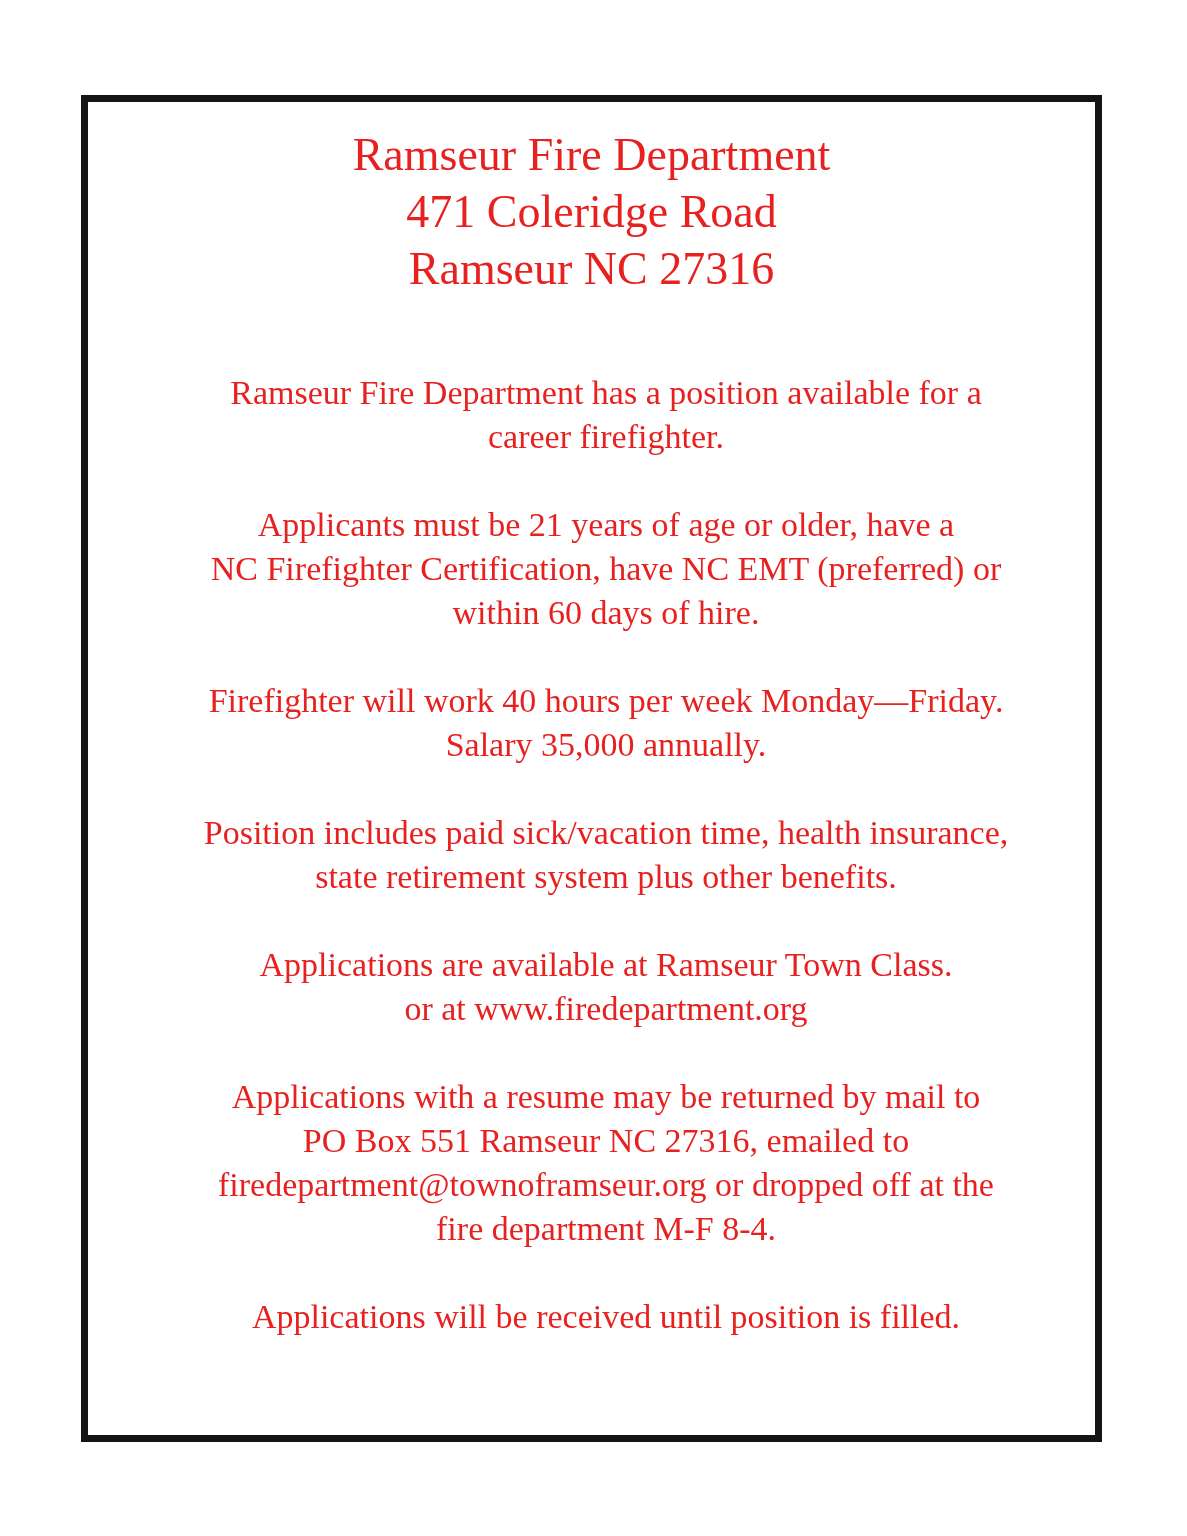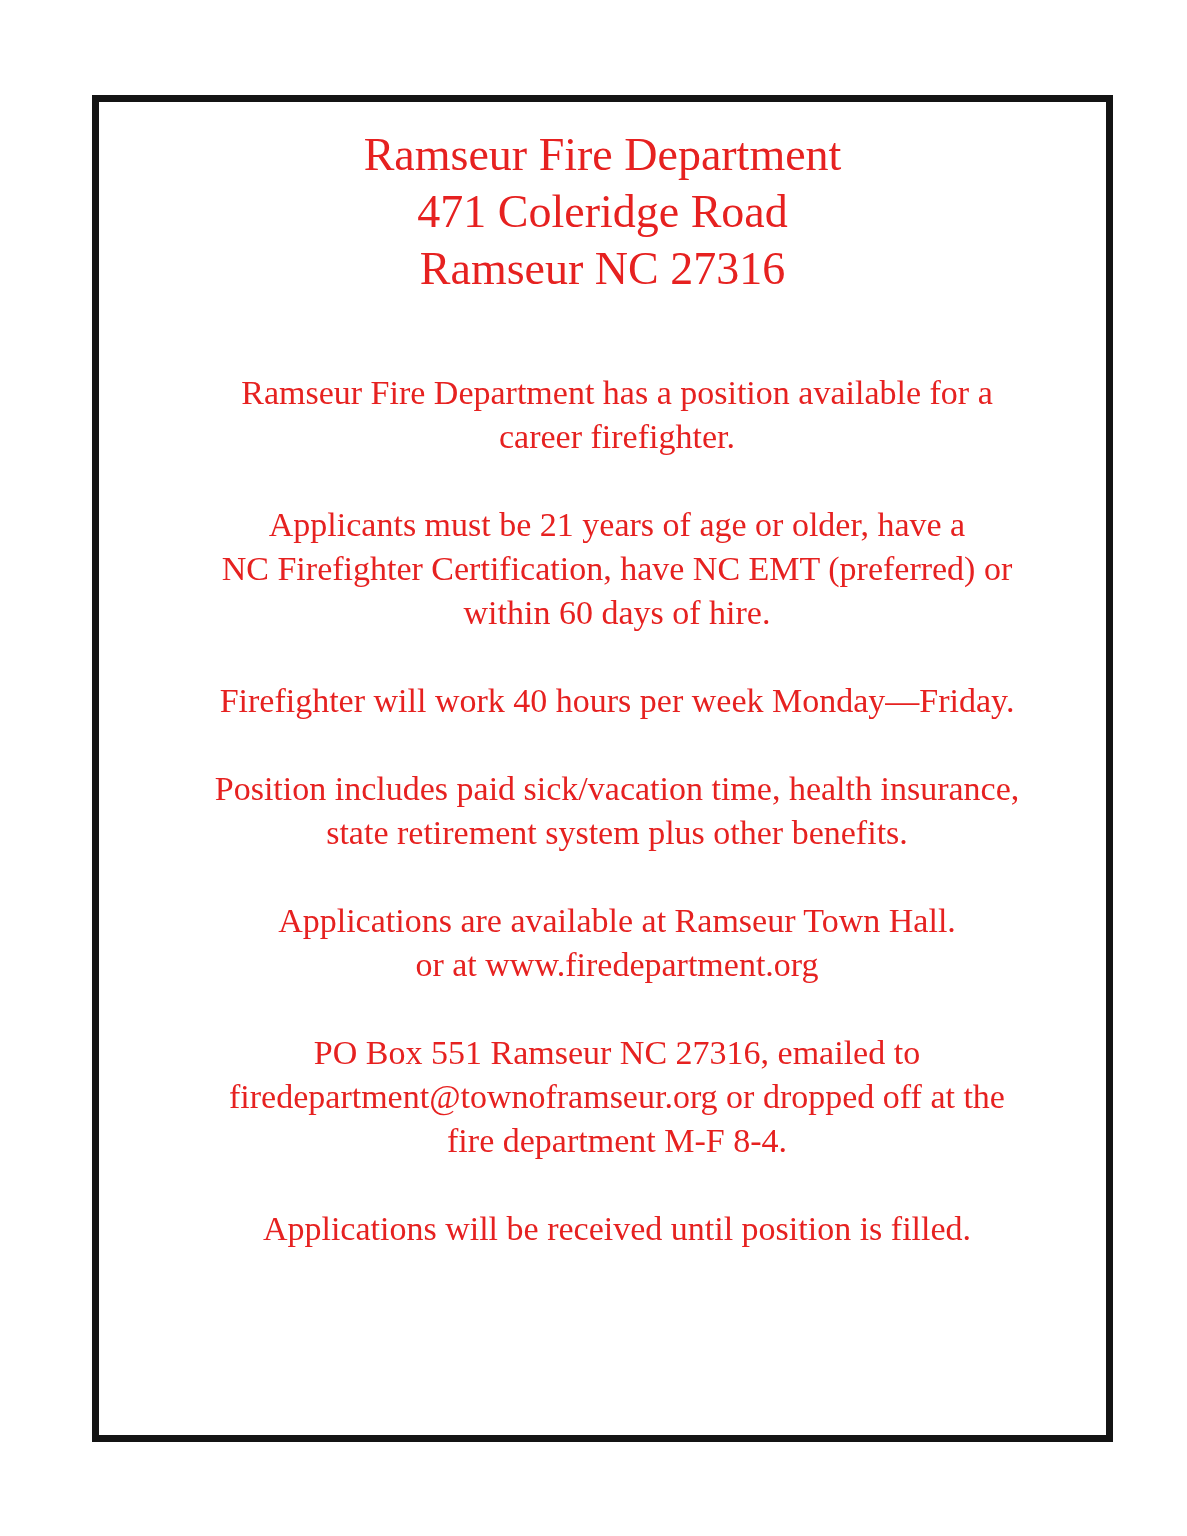--- a/index.html
+++ b/index.html
@@ -7,21 +7,21 @@
   .page {
     position: relative;
     width: 1187px;
     height: 1536px;
     background: #ffffff;
     font-family: "Liberation Serif", "DejaVu Serif", serif;
     overflow: hidden;
   }
   .poster {
     position: absolute;
-    left: 92px;
+    left: 81px;
     top: 95px;
     width: 1021px;
     height: 1347px;
     border: 7px solid #141414;
     background: #ffffff;
     text-align: center;
     color: #e62120;
     padding-top: 24px;
   }
   .title {
@@ -55,33 +55,35 @@
     </div>
 
     <div class="para">
       <div class="line">Applicants must be 21 years of age or older, have a</div>
       <div class="line">NC Firefighter Certification, have NC EMT (preferred) or</div>
       <div class="line">within 60 days of hire.</div>
     </div>
 
     <div class="para">
       <div class="line">Firefighter will work 40 hours per week Monday—Friday.</div>
+      <div class="line">Salary 35,000 annually.</div>
     </div>
 
     <div class="para">
       <div class="line">Position includes paid sick/vacation time, health insurance,</div>
       <div class="line">state retirement system plus other benefits.</div>
     </div>
 
     <div class="para">
-      <div class="line">Applications are available at Ramseur Town Hall.</div>
+      <div class="line">Applications are available at Ramseur Town Class.</div>
       <div class="line">or at www.firedepartment.org</div>
     </div>
 
     <div class="para">
+      <div class="line">Applications with a resume may be returned by mail to</div>
       <div class="line">PO Box 551 Ramseur NC 27316, emailed to</div>
       <div class="line">firedepartment@townoframseur.org or dropped off at the</div>
       <div class="line">fire department M-F 8-4.</div>
     </div>
 
     <div class="para">
       <div class="line">Applications will be received until position is filled.</div>
     </div>
 
   </div>

